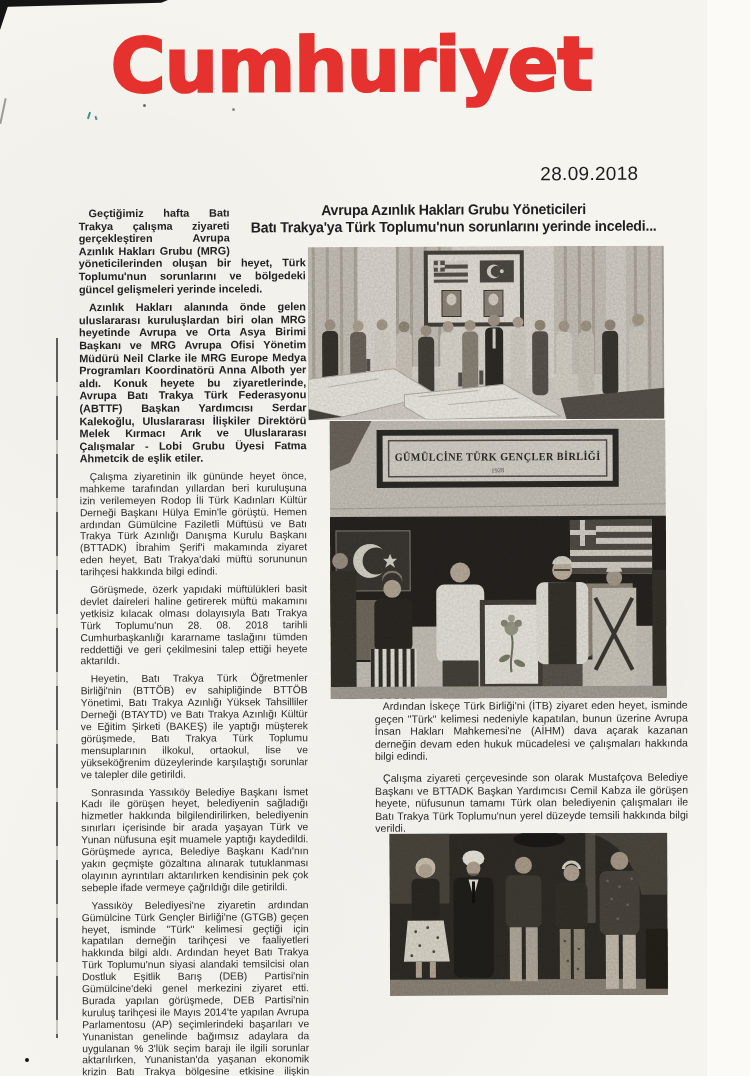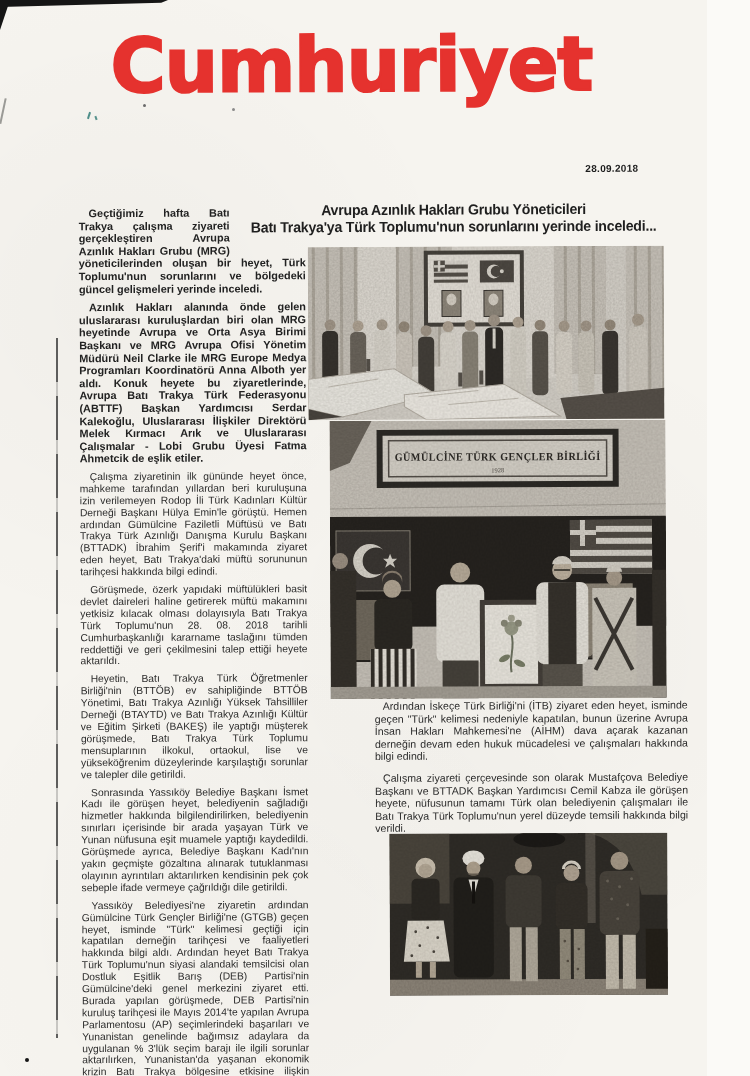--- a/index.html
+++ b/index.html
@@ -20,21 +20,21 @@
   
   .masthead {
     position:absolute; left:0; top:28px; width:100%;
     text-align:center; color:#e5322e;
     font-family:"DejaVu Sans", sans-serif; font-weight:bold;
     font-size:75px; line-height:1; letter-spacing:-1px;
     -webkit-text-stroke:2.2px #e5322e;
   }
   .pubdate {
     position:absolute; right:67px; top:164px;
-    font-size:10px; font-weight:bold; color:#1c1c1c; letter-spacing:0.3px;
+    font-size:19px; font-weight:normal; color:#1c1c1c; letter-spacing:0.3px;
   }
 
   
   .headline {
     position:absolute; left:218px; top:202px; width:474px;
     text-align:center; color:#1f1f1f; font-weight:bold;
     font-size:14.6px; line-height:17px; letter-spacing:-0.25px;
     transform:scaleX(0.97); transform-origin:center top;
   }
 

